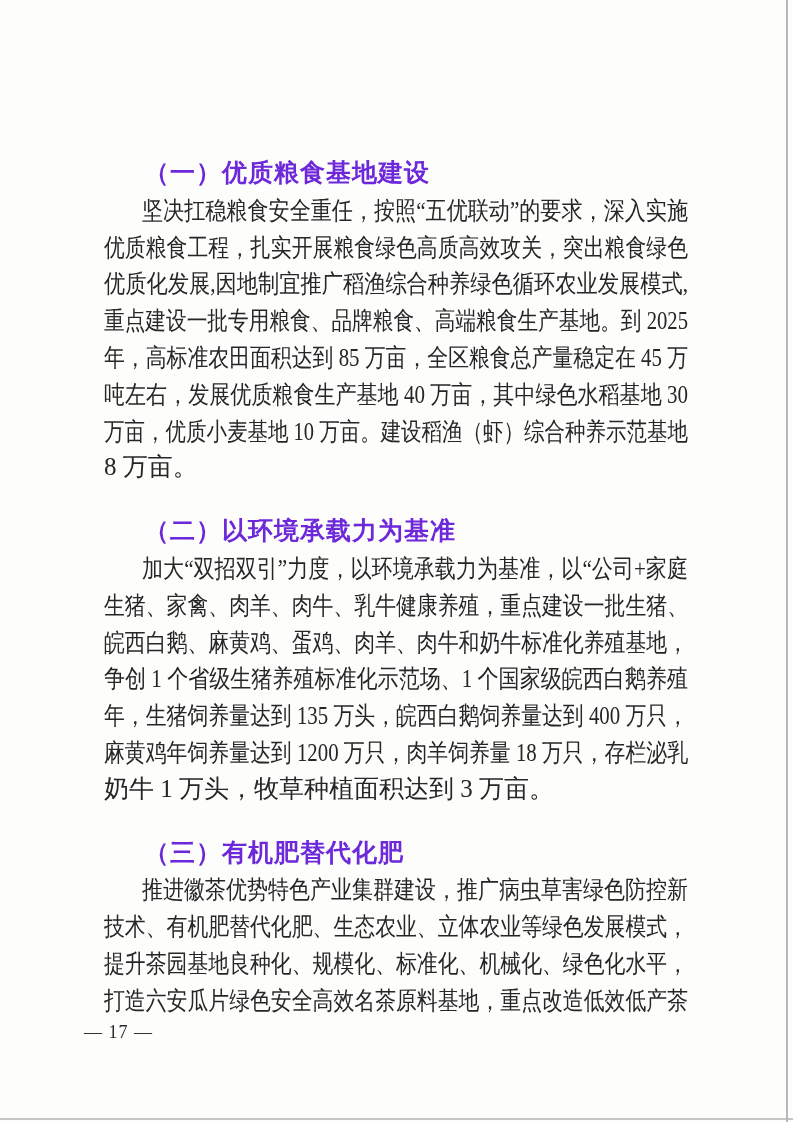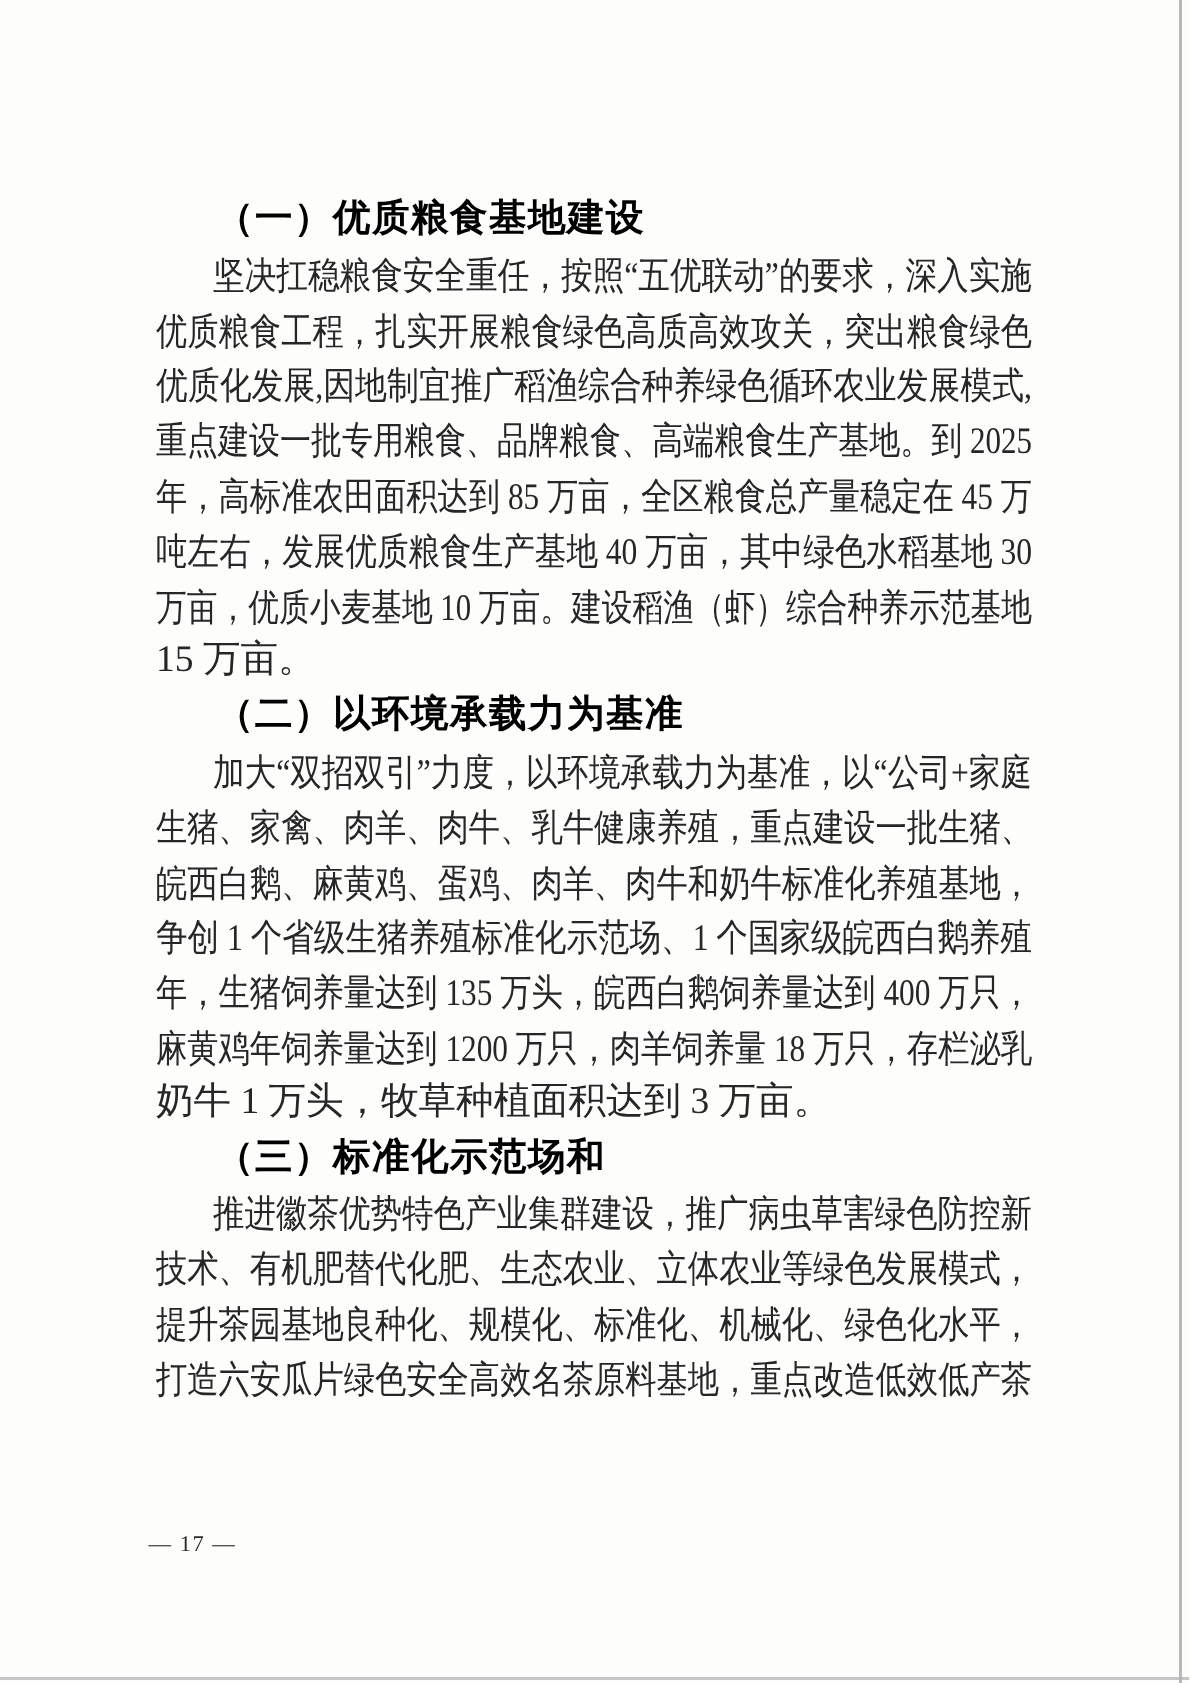--- a/index.html
+++ b/index.html
@@ -26,39 +26,40 @@
     height: 36.8px;
     font-size: 25px;
     line-height: 36.8px;
     white-space: nowrap;
     color: #262626;
   }
   .row.heading {
     font-weight: 700;
     padding-left: 40px;
     letter-spacing: 1px;
-    color: #000000;
+    color: #6d28d9;
+    margin-top: 27px;
   }
   .row.left {
     padding-left: 0;
   }
   .lsvg {
     display: block;
     overflow: visible;
   }
   .lsvg text {
     font-family: "Liberation Serif", "DejaVu Serif", serif;
     font-size: 25px;
     fill: #262626;
   }
   .page-number {
     position: absolute;
-    left: 99px;
+    left: 84px;
     top: 1022px;
-    font-size: 15px;
+    font-size: 18px;
     letter-spacing: 1px;
     color: #2a2a2a;
     font-family: "Liberation Serif", "DejaVu Serif", serif;
   }
   .scan-edge-right {
     position: absolute;
     top: 0;
     right: 5px;
     width: 2px;
     height: 100%;
@@ -112,21 +113,21 @@
     <div class="row">
       <svg class="lsvg" width="584" height="37">
           <text x="0" y="27" textLength="584" lengthAdjust="spacingAndGlyphs">吨左右，发展优质粮食生产基地 40 万亩，其中绿色水稻基地 30</text>
         </svg>
     </div>
     <div class="row">
       <svg class="lsvg" width="584" height="37">
           <text x="0" y="27" textLength="584" lengthAdjust="spacingAndGlyphs">万亩，优质小麦基地 10 万亩。建设稻渔（虾）综合种养示范基地</text>
         </svg>
     </div>
-    <div class="row left">15 万亩。</div>
+    <div class="row left">8 万亩。</div>
 
     <div class="row heading">（二）以环境承载力为基准</div>
 
     <div class="row">
       <svg class="lsvg" width="584" height="37">
           <text x="38" y="27" textLength="546" lengthAdjust="spacingAndGlyphs">加大“双招双引”力度，以环境承载力为基准，以“公司+家庭</text>
         </svg>
     </div>
     <div class="row">
       <svg class="lsvg" width="584" height="37">
@@ -148,21 +149,21 @@
           <text x="0" y="27" textLength="584" lengthAdjust="spacingAndGlyphs">年，生猪饲养量达到 135 万头，皖西白鹅饲养量达到 400 万只，</text>
         </svg>
     </div>
     <div class="row">
       <svg class="lsvg" width="584" height="37">
           <text x="0" y="27" textLength="584" lengthAdjust="spacingAndGlyphs">麻黄鸡年饲养量达到 1200 万只，肉羊饲养量 18 万只，存栏泌乳</text>
         </svg>
     </div>
     <div class="row left">奶牛 1 万头，牧草种植面积达到 3 万亩。</div>
 
-    <div class="row heading">（三）标准化示范场和</div>
+    <div class="row heading">（三）有机肥替代化肥</div>
 
     <div class="row">
       <svg class="lsvg" width="584" height="37">
           <text x="38" y="27" textLength="546" lengthAdjust="spacingAndGlyphs">推进徽茶优势特色产业集群建设，推广病虫草害绿色防控新</text>
         </svg>
     </div>
     <div class="row">
       <svg class="lsvg" width="584" height="37">
           <text x="0" y="27" textLength="584" lengthAdjust="spacingAndGlyphs">技术、有机肥替代化肥、生态农业、立体农业等绿色发展模式，</text>
         </svg>

